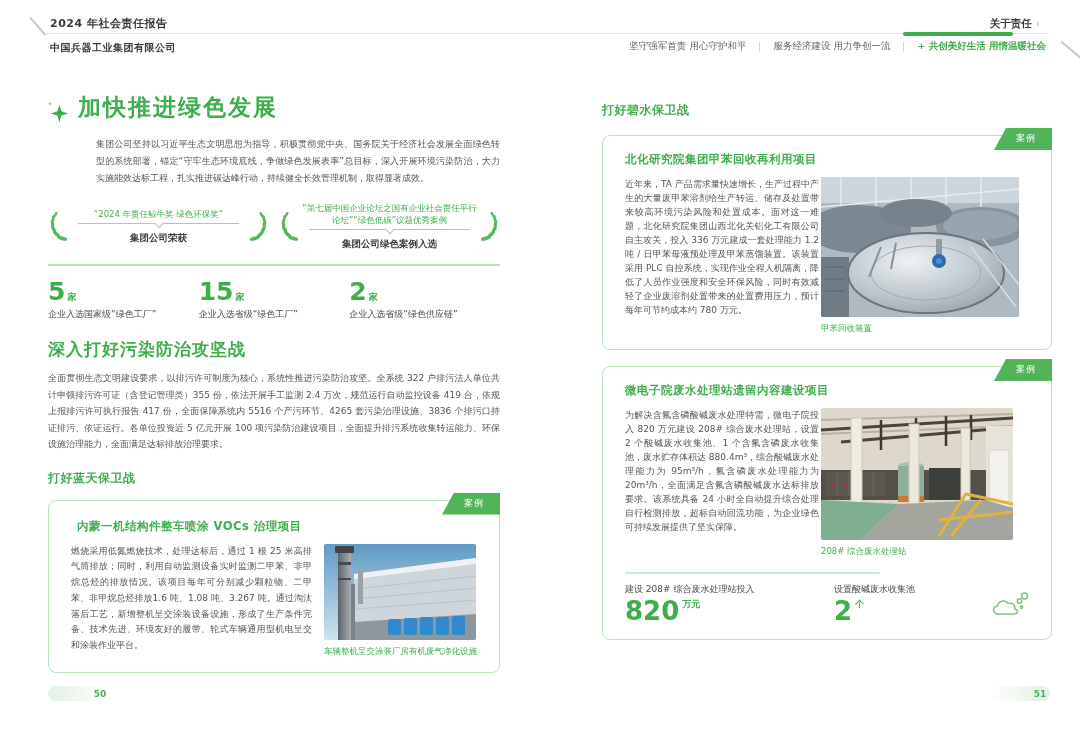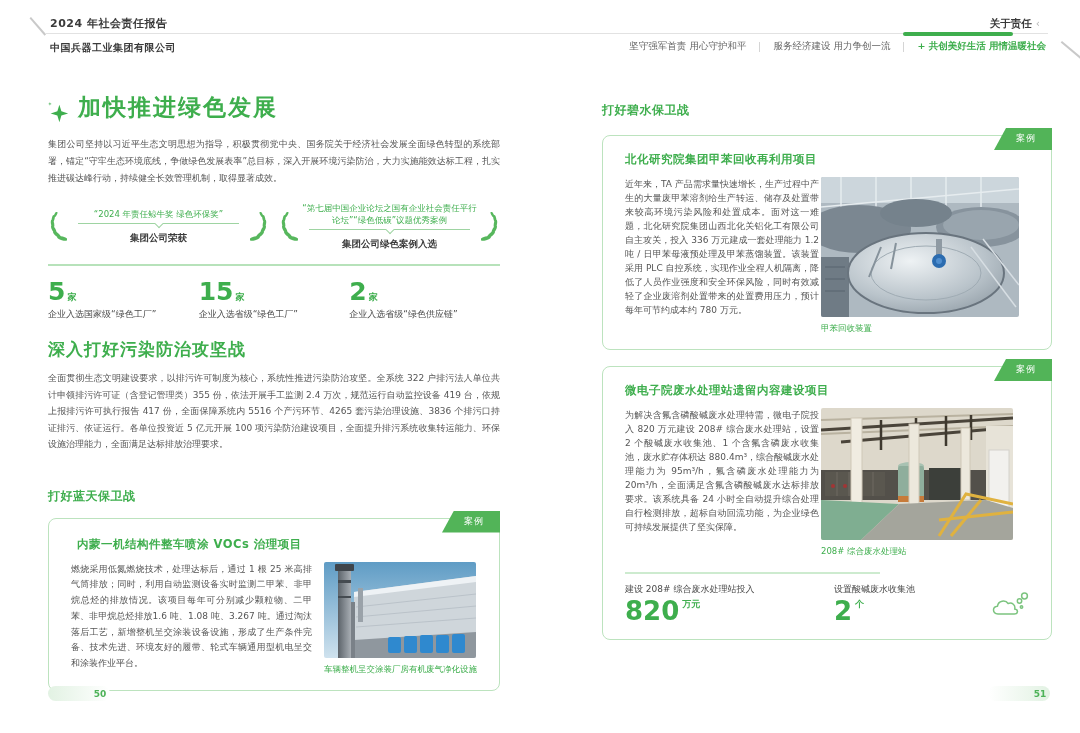--- a/index.html
+++ b/index.html
@@ -21,21 +21,21 @@
   .hdr-nav .sep { width:1px; height:10px; background:#d5d5d5; }
   .hdr-nav .nav-item.active { color:#3EAE4D; font-weight:bold; }
 
   
   .page-left  { position:absolute; left:48px;  top:92px; width:452px; }
   .page-right { position:absolute; left:602px; top:92px; width:450px; }
 
   .page-title { display:flex; align-items:flex-end; gap:9px; }
   .page-title h1 { font-size:23px; font-weight:bold; color:#3EAE4D; letter-spacing:2px; }
 
-  .intro { margin-top:13px; font-size:9px; line-height:17px; color:#555; text-align:justify; }
+  .intro { margin-top:13px; font-size:9px; line-height:17px; color:#555; text-align:justify;margin-left:48px; }
 
   
   .awards { margin-top:15px; display:flex; gap:10px; }
   .badge { flex:1; display:flex; align-items:center; gap:3px; }
   .badge-text { flex:1; text-align:center; }
   .badge-line1 { color:#3EAE4D; font-size:8.5px; line-height:12px; }
   .badge-brace { position:relative; margin:3px 8px 0; border-bottom:1px solid #9ed4a2; height:1px; }
   .badge-brace::after { content:""; position:absolute; left:50%; top:-2px; width:5px; height:5px; background:#fff;
     border-right:1px solid #9ed4a2; border-bottom:1px solid #9ed4a2; transform:translateX(-50%) rotate(45deg); }
   .badge-line2 { margin-top:8px; color:#3a3a3a; font-size:9.5px; font-weight:bold; }
@@ -46,21 +46,21 @@
   
   .stats-row { margin-top:13px; display:flex; }
   .stat { width:151px; }
   .stat-value { display:flex; align-items:baseline; color:#3EAE4D; font-weight:bold; }
   .stat-num { font-size:25px; line-height:26px; }
   .stat-unit { font-size:9px; margin-left:2px; }
   .stat-label { margin-top:3px; font-size:9px; color:#4a4a4a; }
 
   .section-title { margin-top:17px; color:#3EAE4D; font-size:17px; font-weight:bold; letter-spacing:1px; }
   .section-body { margin-top:9px; font-size:9px; line-height:16.5px; color:#555; text-align:justify; }
-  .subsection-title { margin-top:35px; color:#3EAE4D; font-size:12px; font-weight:bold; letter-spacing:.5px; }
+  .subsection-title { margin-top:17px; color:#3EAE4D; font-size:12px; font-weight:bold; letter-spacing:.5px; }
 
   
   .case-card { position:relative; margin-top:13px; border:1px solid #bce3be; border-radius:8px; padding:16px 22px 14px; background:#fff; }
   .case-tag { position:absolute; top:-8px; right:-1px; background:#52B458; color:#fff; font-size:9px;
     padding:4px 16px 5px 22px; clip-path:polygon(12px 0,100% 0,100% 100%,0 100%); letter-spacing:1px; }
   .case-title { color:#3EAE4D; font-size:11.5px; font-weight:bold; margin-bottom:10px; letter-spacing:.5px; }
   .page-left .case-title { margin-left:6px; margin-top:2px; }
   .case-body { font-size:9px; line-height:15.8px; color:#555; text-align:justify; }
   .case-row { display:flex; gap:12px; }
   .case-row .case-body { flex:1; }

